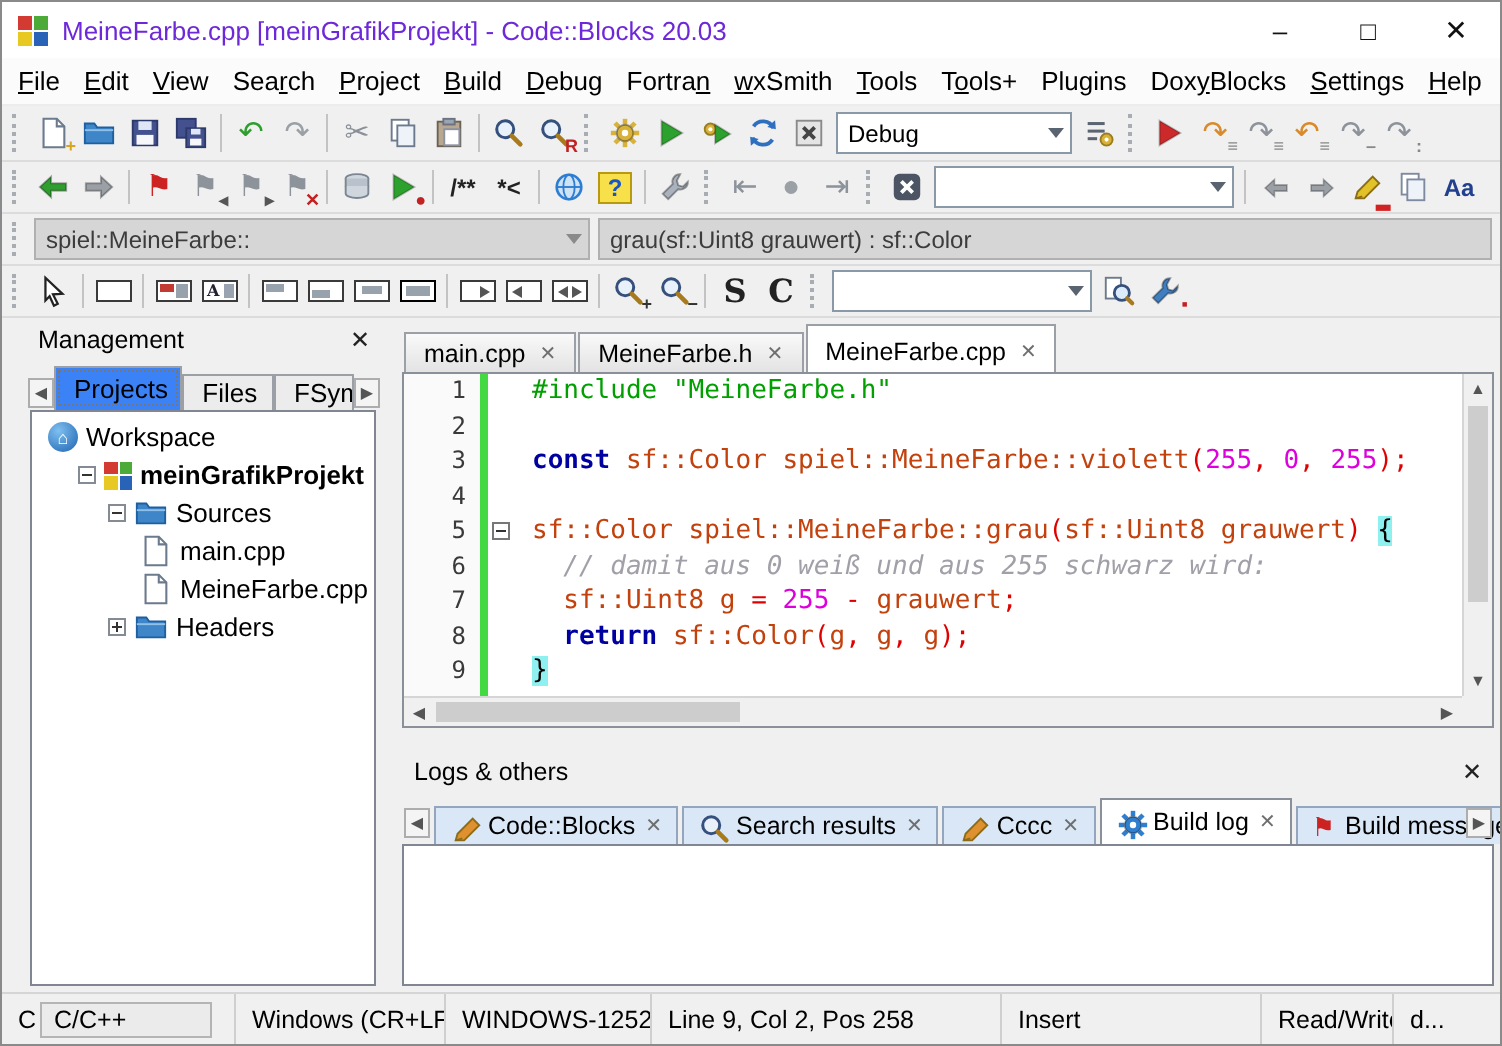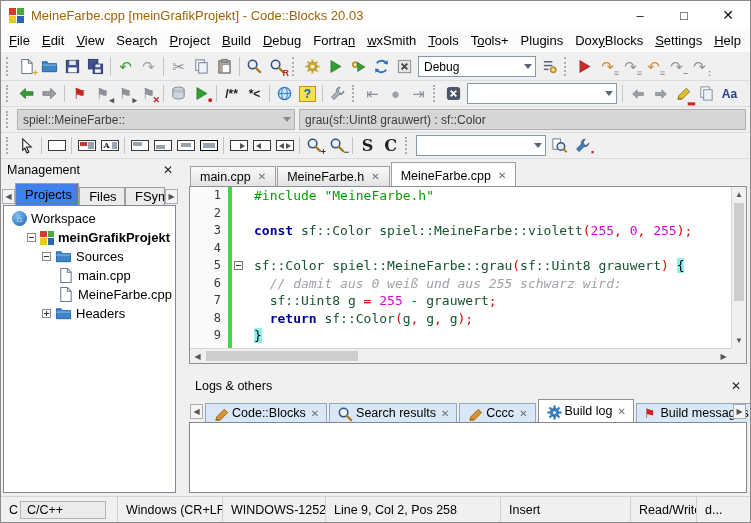--- a/index.html
+++ b/index.html
@@ -3,21 +3,21 @@
 <meta charset="utf-8">
 <style>
 * { box-sizing: border-box; margin: 0; padding: 0; }
 body { font-family: "Liberation Sans", sans-serif; background: #808080; }
 .window { width: 751px; height: 523px; border: 1px solid #8a8a8a; background: #f0f0f0; display: flex; flex-direction: column; overflow: hidden; }
 
 
 .titlebar { height: 28px; background: #ffffff; display: flex; align-items: center; padding-left: 8px; flex: none; }
 .applogo { width: 15px; height: 15px; display: grid; grid-template-columns: 7px 7px; grid-template-rows: 7px 7px; gap: 1px; margin-right: 7px; }
 .applogo i { display: block; }
-.title { font-size: 13px; color: #a16207; }
+.title { font-size: 13px; color: #6d28d9; }
 .wcontrols { margin-left: auto; display: flex; height: 100%; }
 .wc { width: 44px; display: flex; align-items: center; justify-content: center; font-size: 13px; color: #111; }
 .wc.close { font-size: 14px; }
 
 
 .menubar { height: 24px; background: #fbfbfb; display: flex; align-items: center; padding-left: 2px; flex: none; border-bottom: 1px solid #ececec; }
 .mitem { font-size: 13px; color: #000; padding: 3px 6px; }
 .mitem u { text-decoration: underline; }
 
 
@@ -53,21 +53,21 @@
 .wxbox.bar-bl::before { content: ""; position: absolute; left: 1px; bottom: 1px; width: 9px; height: 4px; background: #98a2ad; }
 .wxbox.bar-c::before { content: ""; position: absolute; left: 3px; top: 2px; width: 10px; height: 4px; background: #98a2ad; }
 .wxbox.bar-cd { border-color: #000; }
 .wxbox.bar-cd::before { content: ""; position: absolute; left: 2px; top: 2px; right: 2px; bottom: 2px; background: #98a2ad; }
 .wxbox.arr-r::before { content: ""; position: absolute; right: 2px; top: 2px; border-left: 5px solid #555; border-top: 3px solid transparent; border-bottom: 3px solid transparent; }
 .wxbox.arr-l::before { content: ""; position: absolute; left: 2px; top: 2px; border-right: 5px solid #555; border-top: 3px solid transparent; border-bottom: 3px solid transparent; }
 .wxbox.arr-lr::before { content: ""; position: absolute; left: 2px; top: 2px; border-right: 5px solid #555; border-top: 3px solid transparent; border-bottom: 3px solid transparent; }
 .wxbox.arr-lr::after { content: ""; position: absolute; right: 2px; top: 2px; border-left: 5px solid #555; border-top: 3px solid transparent; border-bottom: 3px solid transparent; }
 
 
-.main { flex: 1; display: flex; min-height: 0; }
+.main { flex: 1; display: flex; min-height: 0; padding-left: 12px; }
 .mgmt { width: 178px; flex: none; display: flex; flex-direction: column; }
 .panelhdr { height: 22px; display: flex; align-items: center; padding: 0 6px; font-size: 12.5px; color: #000; flex: none; }
 .panelhdr .x { margin-left: auto; font-size: 12px; color: #222; }
 .mtabs { height: 24px; display: flex; align-items: flex-end; padding: 0 1px; flex: none; }
 .scrollbtn { width: 13px; height: 15px; border: 1px solid #adadad; background: #f4f4f4; font-size: 8px; color: #555; display: flex; align-items: center; justify-content: center; margin-bottom: 1px; flex: none; }
 .mtab { font-size: 13px; padding: 1px 9px; border: 1px solid #9aa0a6; border-bottom: none; background: #ececec; height: 18px; white-space: nowrap; overflow: hidden; }
 .mtab.active { background: #3b82f6; height: 22px; outline: 1px dotted #777; outline-offset: -3px; padding-top: 3px; }
 .mtab.clip { max-width: 40px; }
 .treebox { flex: 1; background: #fff; border: 1px solid #808793; margin: 0 3px 3px 2px; overflow: hidden; padding-top: 3px; }
 .trow { height: 19px; display: flex; align-items: center; font-size: 13px; color: #000; white-space: nowrap; }
@@ -93,21 +93,21 @@
 .editor { flex: 1; border: 1px solid #8a9099; background: #fff; position: relative; min-height: 0; }
 .codewrap { position: absolute; left: 0; top: 0; right: 15px; bottom: 15px; overflow: hidden; }
 .cline { display: flex; height: 17.5px; font: 13px "DejaVu Sans Mono", monospace; white-space: pre; }
 .ln { width: 38px; text-align: right; padding-right: 7px; color: #3a3a3a; background: #fafafa; font-size: 12px; line-height: 17.5px; flex: none; }
 .chg { width: 4px; background: #43d943; flex: none; }
 .fold { width: 14px; flex: none; position: relative; }
 .foldbox { position: absolute; left: 2px; top: 4px; width: 9px; height: 9px; border: 1px solid #777; background: #fff; }
 .foldbox i { position: absolute; left: 1px; right: 1px; top: 3px; height: 1px; background: #333; }
 .codetext { padding-left: 8px; line-height: 17.5px; }
 .tk-pp { color: #00a000; } .tk-kw { color: #0000a0; font-weight: bold; } .tk-num { color: #dd00dd; }
-.tk-op { color: #e00000; } .tk-cmt { color: #a0a0a8; font-style: italic; } .tk-pl { color: #14532d; }
+.tk-op { color: #e00000; } .tk-cmt { color: #a0a0a8; font-style: italic; } .tk-pl { color: #c2410c; }
 .tk-hl { background: #8ff0f0; color: #000; }
 .vscroll { position: absolute; top: 0; right: 0; bottom: 15px; width: 15px; background: #f0f0f0; border-left: 1px solid #d5d5d5; }
 .hscroll { position: absolute; left: 0; right: 15px; bottom: 0; height: 15px; background: #f0f0f0; border-top: 1px solid #d5d5d5; display: flex; align-items: center; }
 .sarrow { width: 15px; height: 15px; display: flex; align-items: center; justify-content: center; font-size: 8px; color: #555; flex: none; }
 .vscroll .sarrow { width: 14px; }
 .vthumb { position: absolute; left: 2px; right: 2px; top: 16px; height: 98px; background: #cdcdcd; }
 .hthumb { position: absolute; left: 16px; top: 2px; bottom: 2px; width: 152px; background: #cdcdcd; }
 .hscroll .sarrow.right { margin-left: auto; }
 .scorner { position: absolute; right: 0; bottom: 0; width: 15px; height: 15px; background: #f0f0f0; }
 

